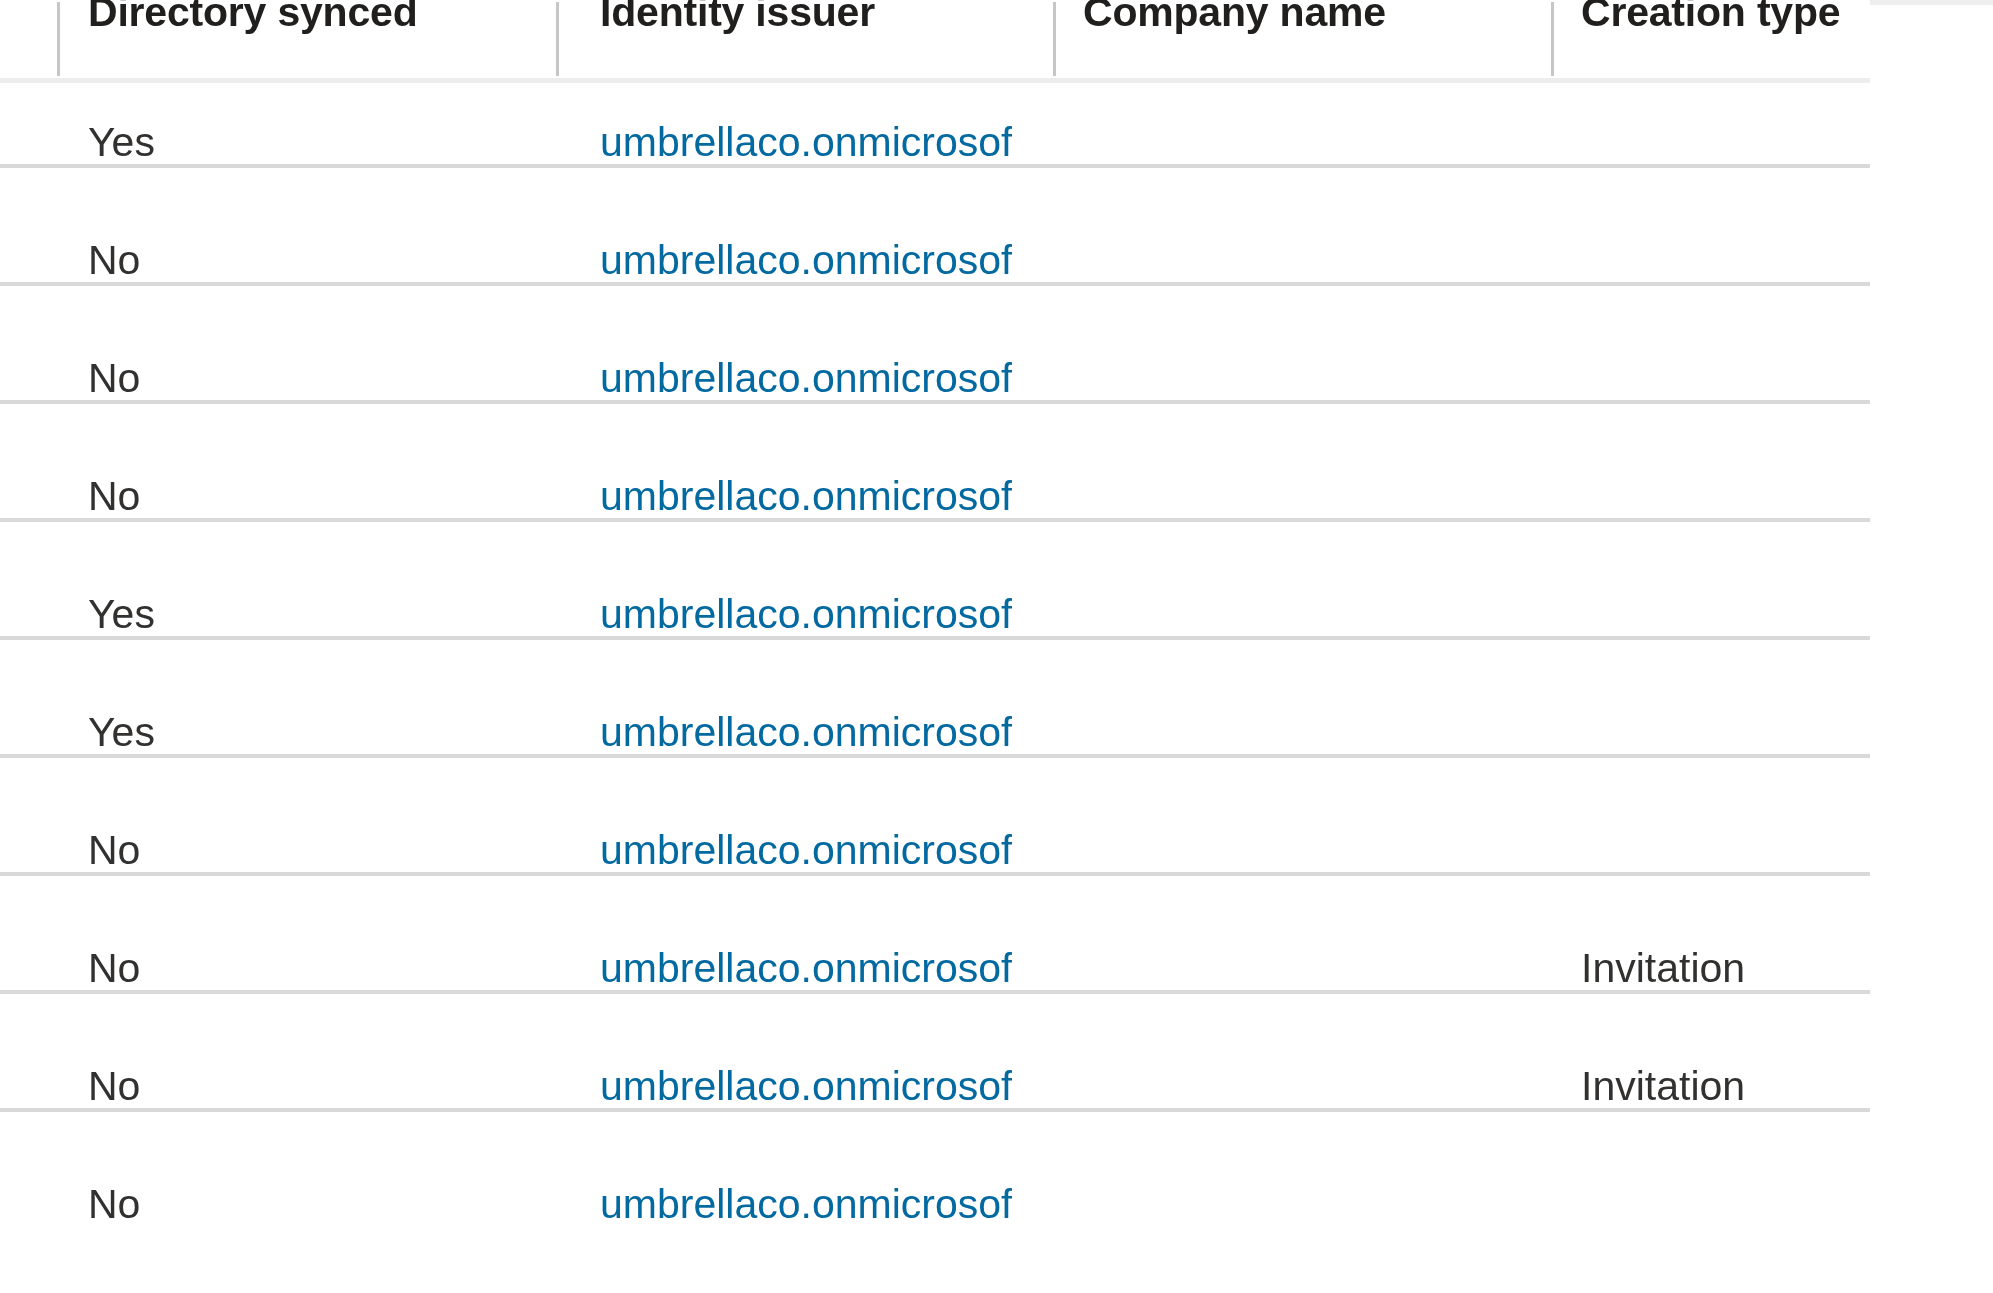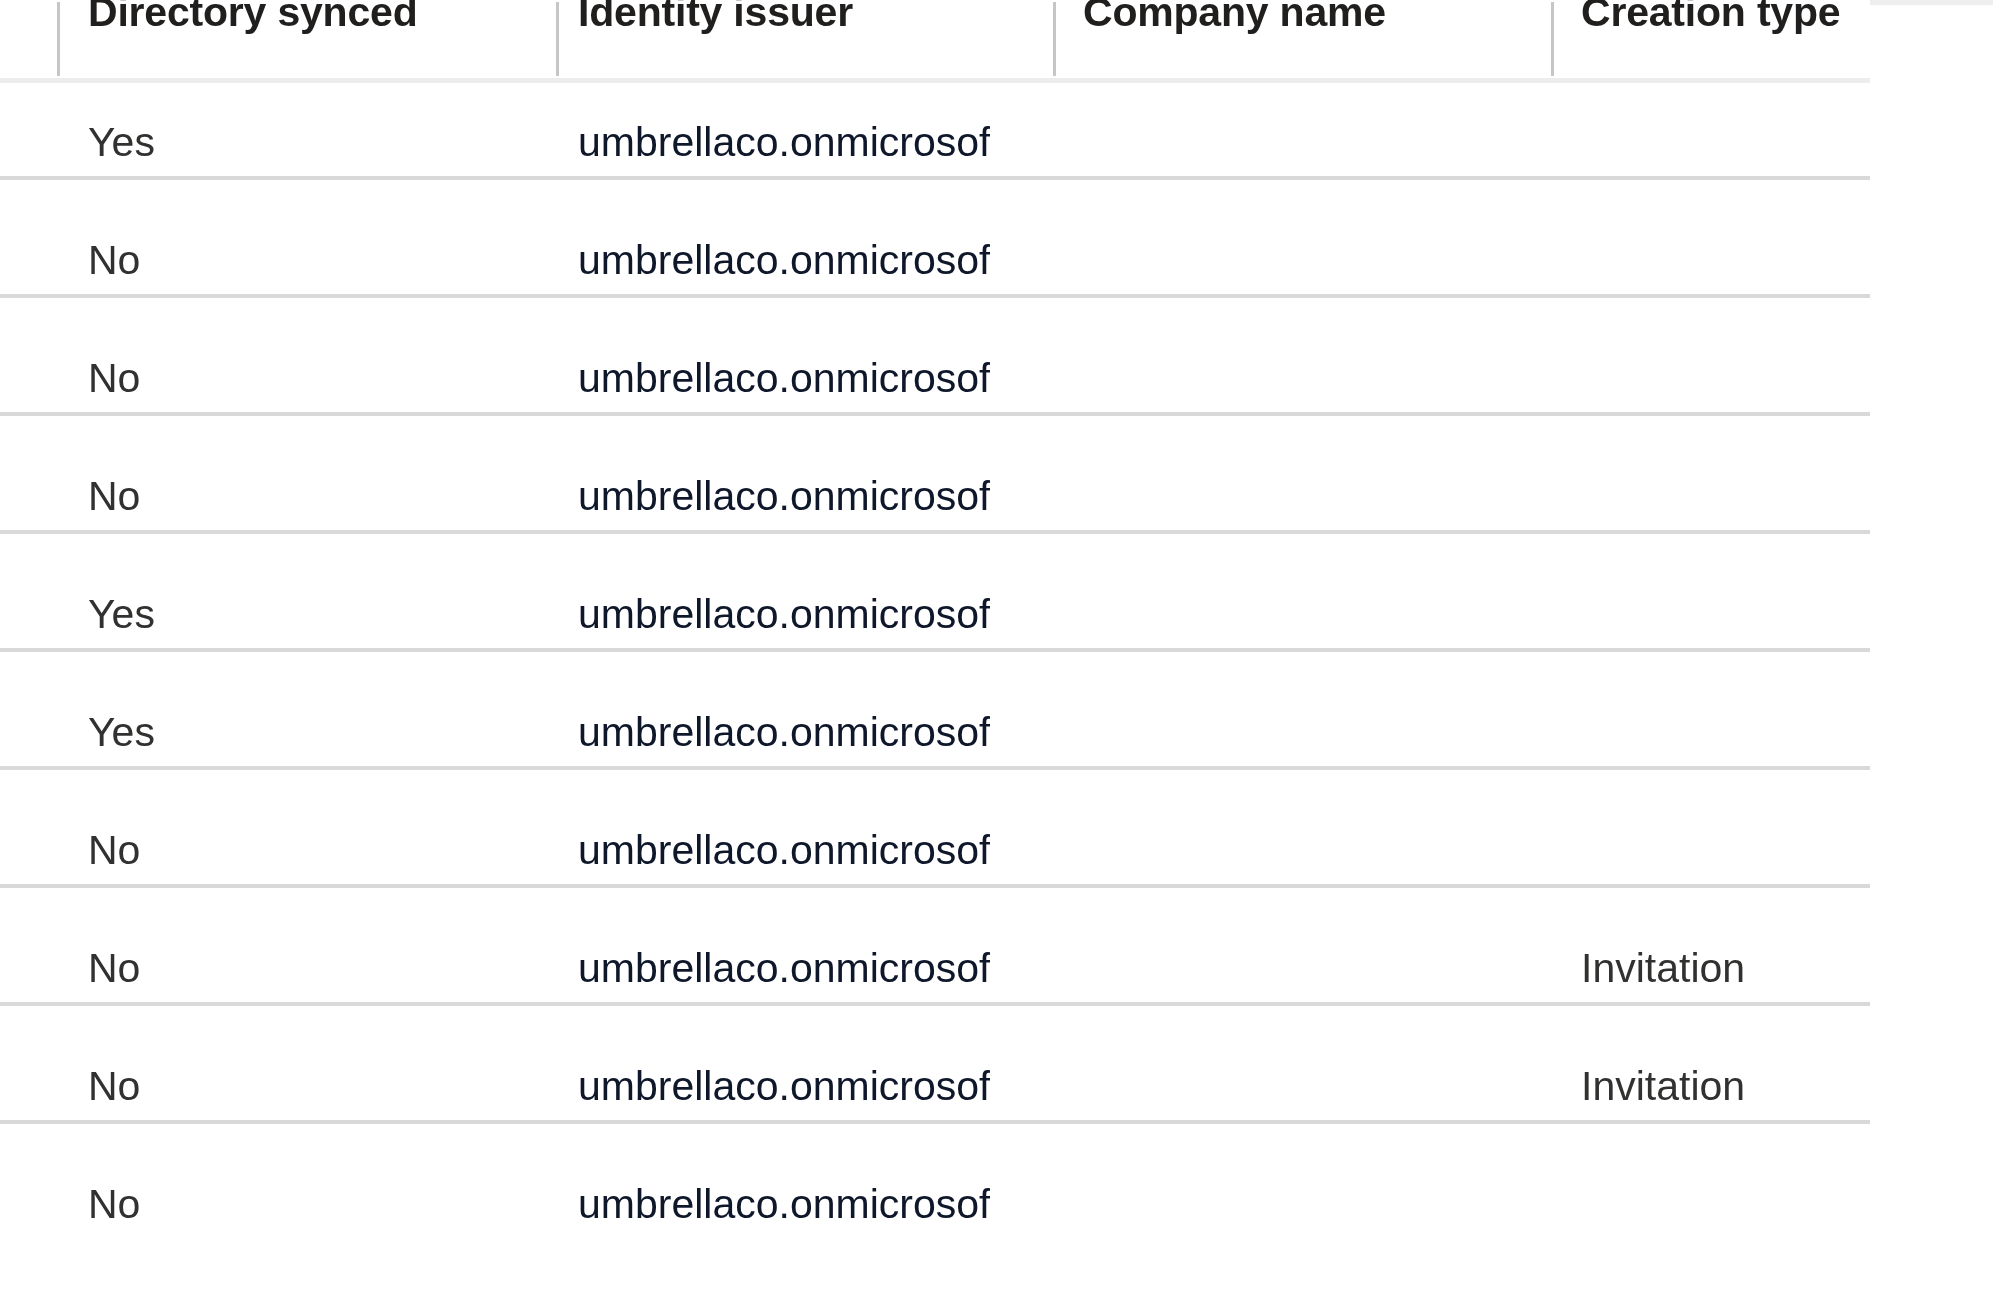--- a/index.html
+++ b/index.html
@@ -87,21 +87,21 @@
     width: 1870px;
     height: 5px;
     background: #ededed;
   }
 
   
   .row {
     position: absolute;
     left: 0;
     width: 1870px;
-    height: 97px;
+    height: 85px;
     background: #ffffff;
   }
   .row-sep {
     position: absolute;
     left: 0;
     bottom: 0;
     width: 1870px;
     height: 4px;
     background: #d9d9d9;
   }
@@ -121,27 +121,27 @@
   }
   .cell.link-cell {
     color: #1a7fd4;
   }
   .cell .ctext {
     display: block;
     overflow: hidden;
     white-space: nowrap;
   }
   .cell.link-cell .ctext {
-    color: #0f172a;
+    color: #0369a1;
     cursor: pointer;
   }
 
   
   .col-dirsync   { left: 60px;   width: 498px; }
-  .col-issuer    { left: 550px;  width: 497px; }
+  .col-issuer    { left: 572px;  width: 497px; }
   .col-company   { left: 1055px; width: 498px; }
   .col-creation  { left: 1553px; width: 330px; }
 
   .sep-1 { left: 57px;   }
   .sep-2 { left: 556px;  }
   .sep-3 { left: 1053px; }
   .sep-4 { left: 1551px; }
 </style>
 </head>
 <body>

